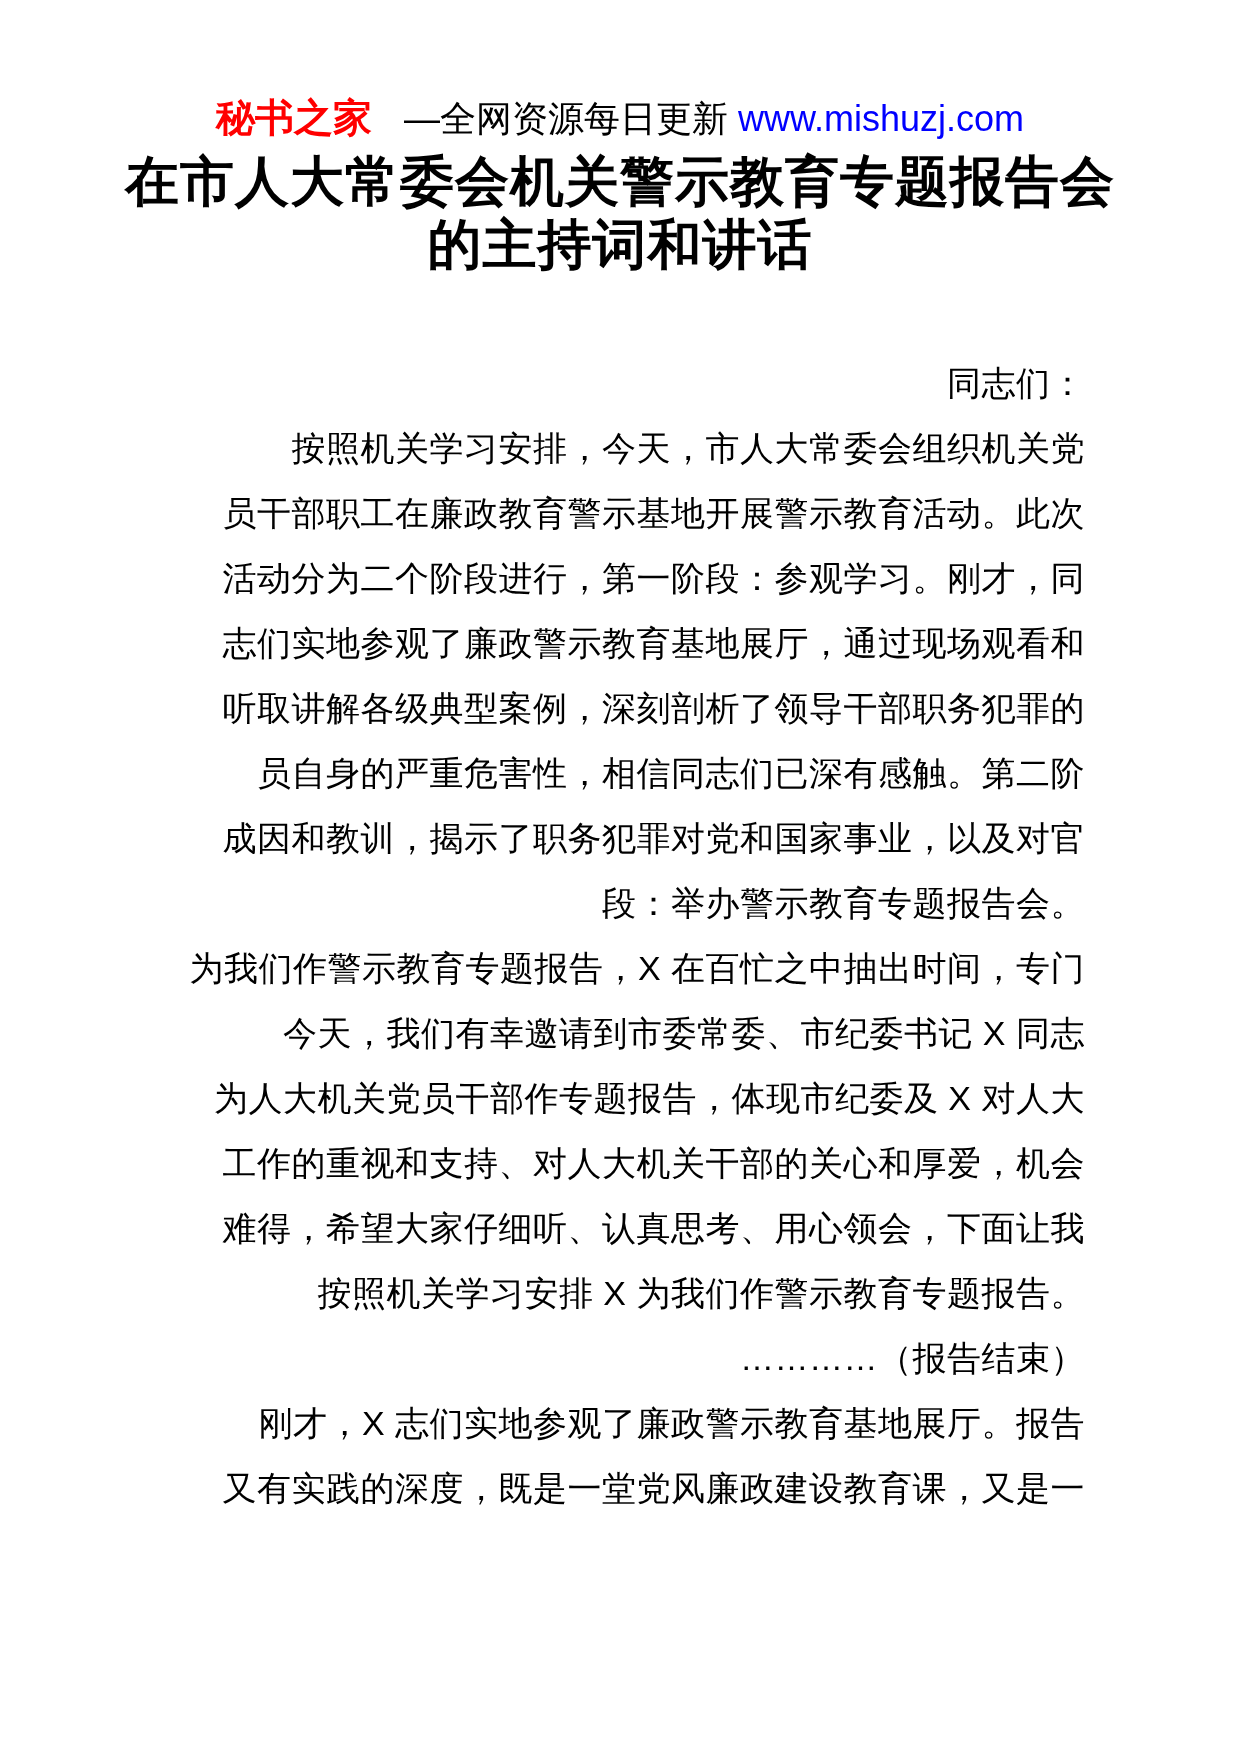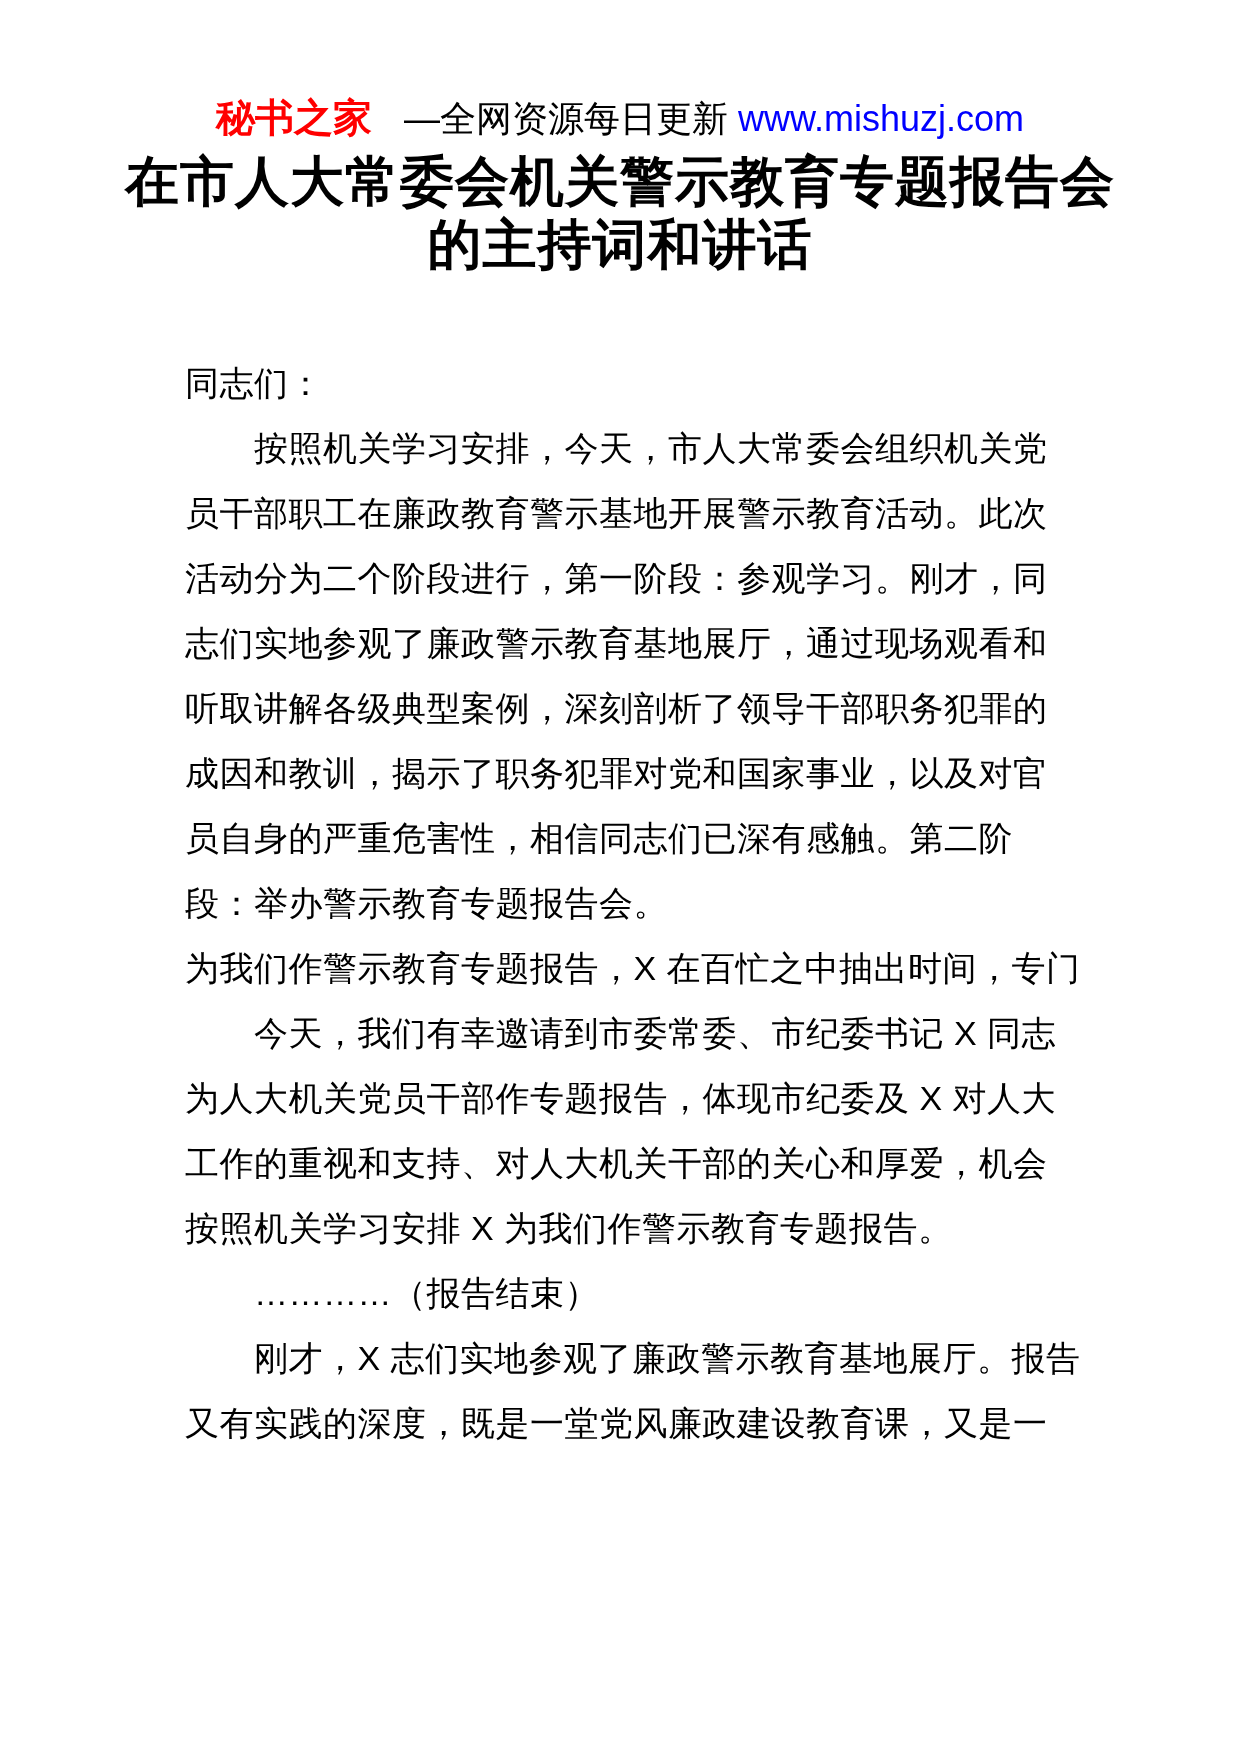--- a/index.html
+++ b/index.html
@@ -56,20 +56,21 @@
     top: 351px;
     left: 185px;
     width: 900px;
   }
   .doc-body .text-line {
     height: 65px;
     line-height: 65px;
     font-size: 34px;
     letter-spacing: 0.5px;
     white-space: pre;
+    text-align: right;
   }
 </style>
 </head>
 <body>
 
 <div class="page">
 
   <div class="doc-header">
     <span class="brand">秘书之家</span><span class="tagline">—全网资源每日更新 </span><span class="site-url">www.mishuzj.com</span>
   </div>
@@ -79,26 +80,27 @@
     <div class="title-line">的主持词和讲话</div>
   </div>
 
   <div class="doc-body">
     <div class="text-line">同志们：</div>
     <div class="text-line">　　按照机关学习安排，今天，市人大常委会组织机关党</div>
     <div class="text-line">员干部职工在廉政教育警示基地开展警示教育活动。此次</div>
     <div class="text-line">活动分为二个阶段进行，第一阶段：参观学习。刚才，同</div>
     <div class="text-line">志们实地参观了廉政警示教育基地展厅，通过现场观看和</div>
     <div class="text-line">听取讲解各级典型案例，深刻剖析了领导干部职务犯罪的</div>
+    <div class="text-line">员自身的严重危害性，相信同志们已深有感触。第二阶</div>
     <div class="text-line">成因和教训，揭示了职务犯罪对党和国家事业，以及对官</div>
-    <div class="text-line">员自身的严重危害性，相信同志们已深有感触。第二阶</div>
     <div class="text-line">段：举办警示教育专题报告会。</div>
     <div class="text-line">为我们作警示教育专题报告，X 在百忙之中抽出时间，专门</div>
     <div class="text-line">　　今天，我们有幸邀请到市委常委、市纪委书记 X 同志</div>
     <div class="text-line">为人大机关党员干部作专题报告，体现市纪委及 X 对人大</div>
     <div class="text-line">工作的重视和支持、对人大机关干部的关心和厚爱，机会</div>
+    <div class="text-line">难得，希望大家仔细听、认真思考、用心领会，下面让我</div>
     <div class="text-line">按照机关学习安排 X 为我们作警示教育专题报告。</div>
     <div class="text-line">　　…………（报告结束）</div>
     <div class="text-line">　　刚才，X 志们实地参观了廉政警示教育基地展厅。报告</div>
     <div class="text-line">又有实践的深度，既是一堂党风廉政建设教育课，又是一</div>
   </div>
 
 </div>
 
 </body></html>

